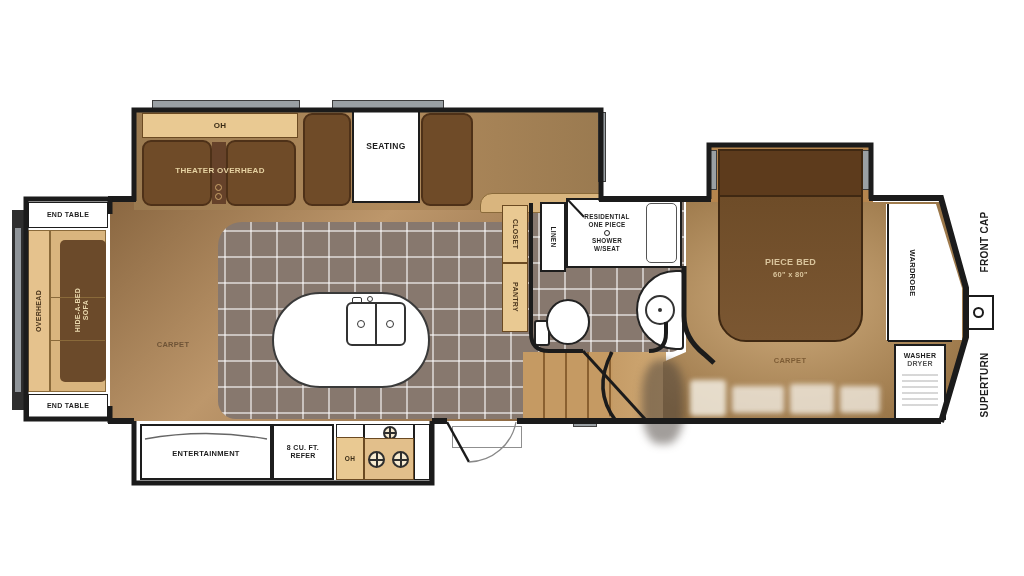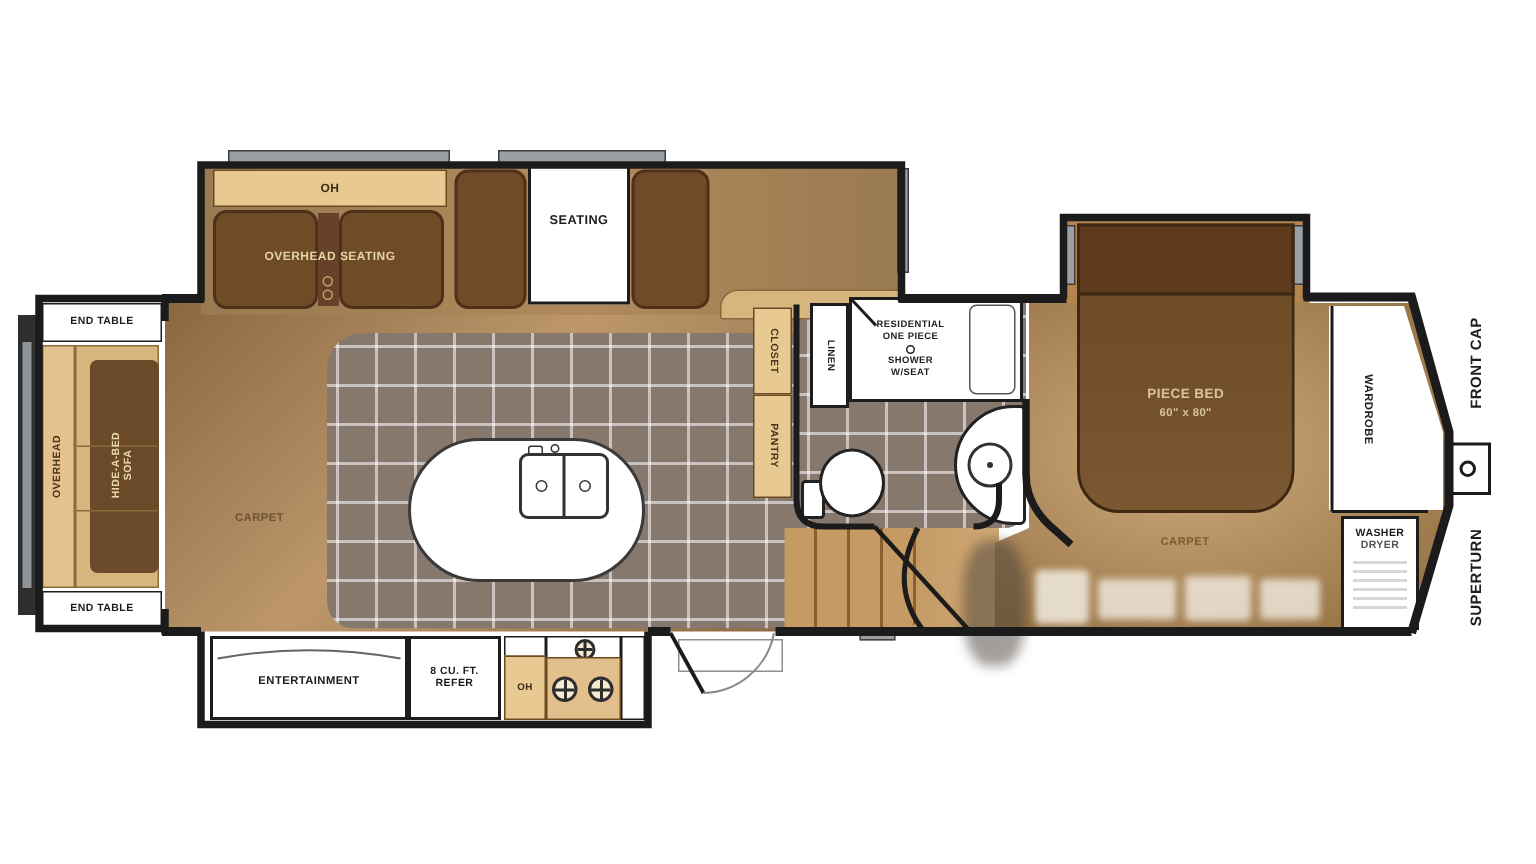--- a/index.html
+++ b/index.html
@@ -61,21 +61,21 @@
   <div class="abs whitebox" style="left:28px;top:394px;width:80px;height:25px;border-width:1.5px;"></div>
   <div class="lbl" style="left:28px;top:394px;width:80px;height:25px;font-size:7px;">END TABLE</div>
 
   <div class="abs tanbox" style="left:142px;top:113px;width:156px;height:25px;"></div>
   <div class="lbl" style="left:142px;top:113px;width:156px;height:25px;font-size:8px;color:#3a2c16;">OH</div>
   <div class="abs darkseat" style="left:142px;top:140px;width:70px;height:66px;"></div>
   <div class="abs darkseat" style="left:226px;top:140px;width:70px;height:66px;"></div>
   <div class="abs" style="left:212px;top:142px;width:14px;height:62px;background:#66422a;"></div>
   <div class="abs" style="left:215px;top:184px;width:7px;height:7px;border:1.5px solid #caa36a;border-radius:50%;box-sizing:border-box;"></div>
   <div class="abs" style="left:215px;top:193px;width:7px;height:7px;border:1.5px solid #caa36a;border-radius:50%;box-sizing:border-box;"></div>
-  <div class="lbl" style="left:142px;top:164px;width:156px;height:14px;font-size:8px;color:#e6d2a2;">OVERHEAD SEATING</div>
+  <div class="lbl" style="left:142px;top:164px;width:156px;height:14px;font-size:8px;color:#e6d2a2;">THEATER OVERHEAD</div>
   <div class="abs darkseat" style="left:303px;top:113px;width:48px;height:93px;"></div>
   <div class="abs whitebox" style="left:352px;top:110px;width:68px;height:93px;"></div>
   <div class="lbl" style="left:352px;top:140px;width:68px;height:14px;font-size:8.5px;">SEATING</div>
   <div class="abs darkseat" style="left:421px;top:113px;width:52px;height:93px;"></div>
   <div class="abs" style="left:480px;top:193px;width:122px;height:20px;background:#d9b57e;border:1px solid #8a6a3a;
               box-sizing:border-box;border-radius:12px 0 0 2px;"></div>
 
   <div class="abs window" style="left:152px;top:100px;width:148px;height:9px;"></div>
   <div class="abs window" style="left:332px;top:100px;width:112px;height:9px;"></div>
   <div class="abs window" style="left:598px;top:112px;width:8px;height:70px;"></div>

